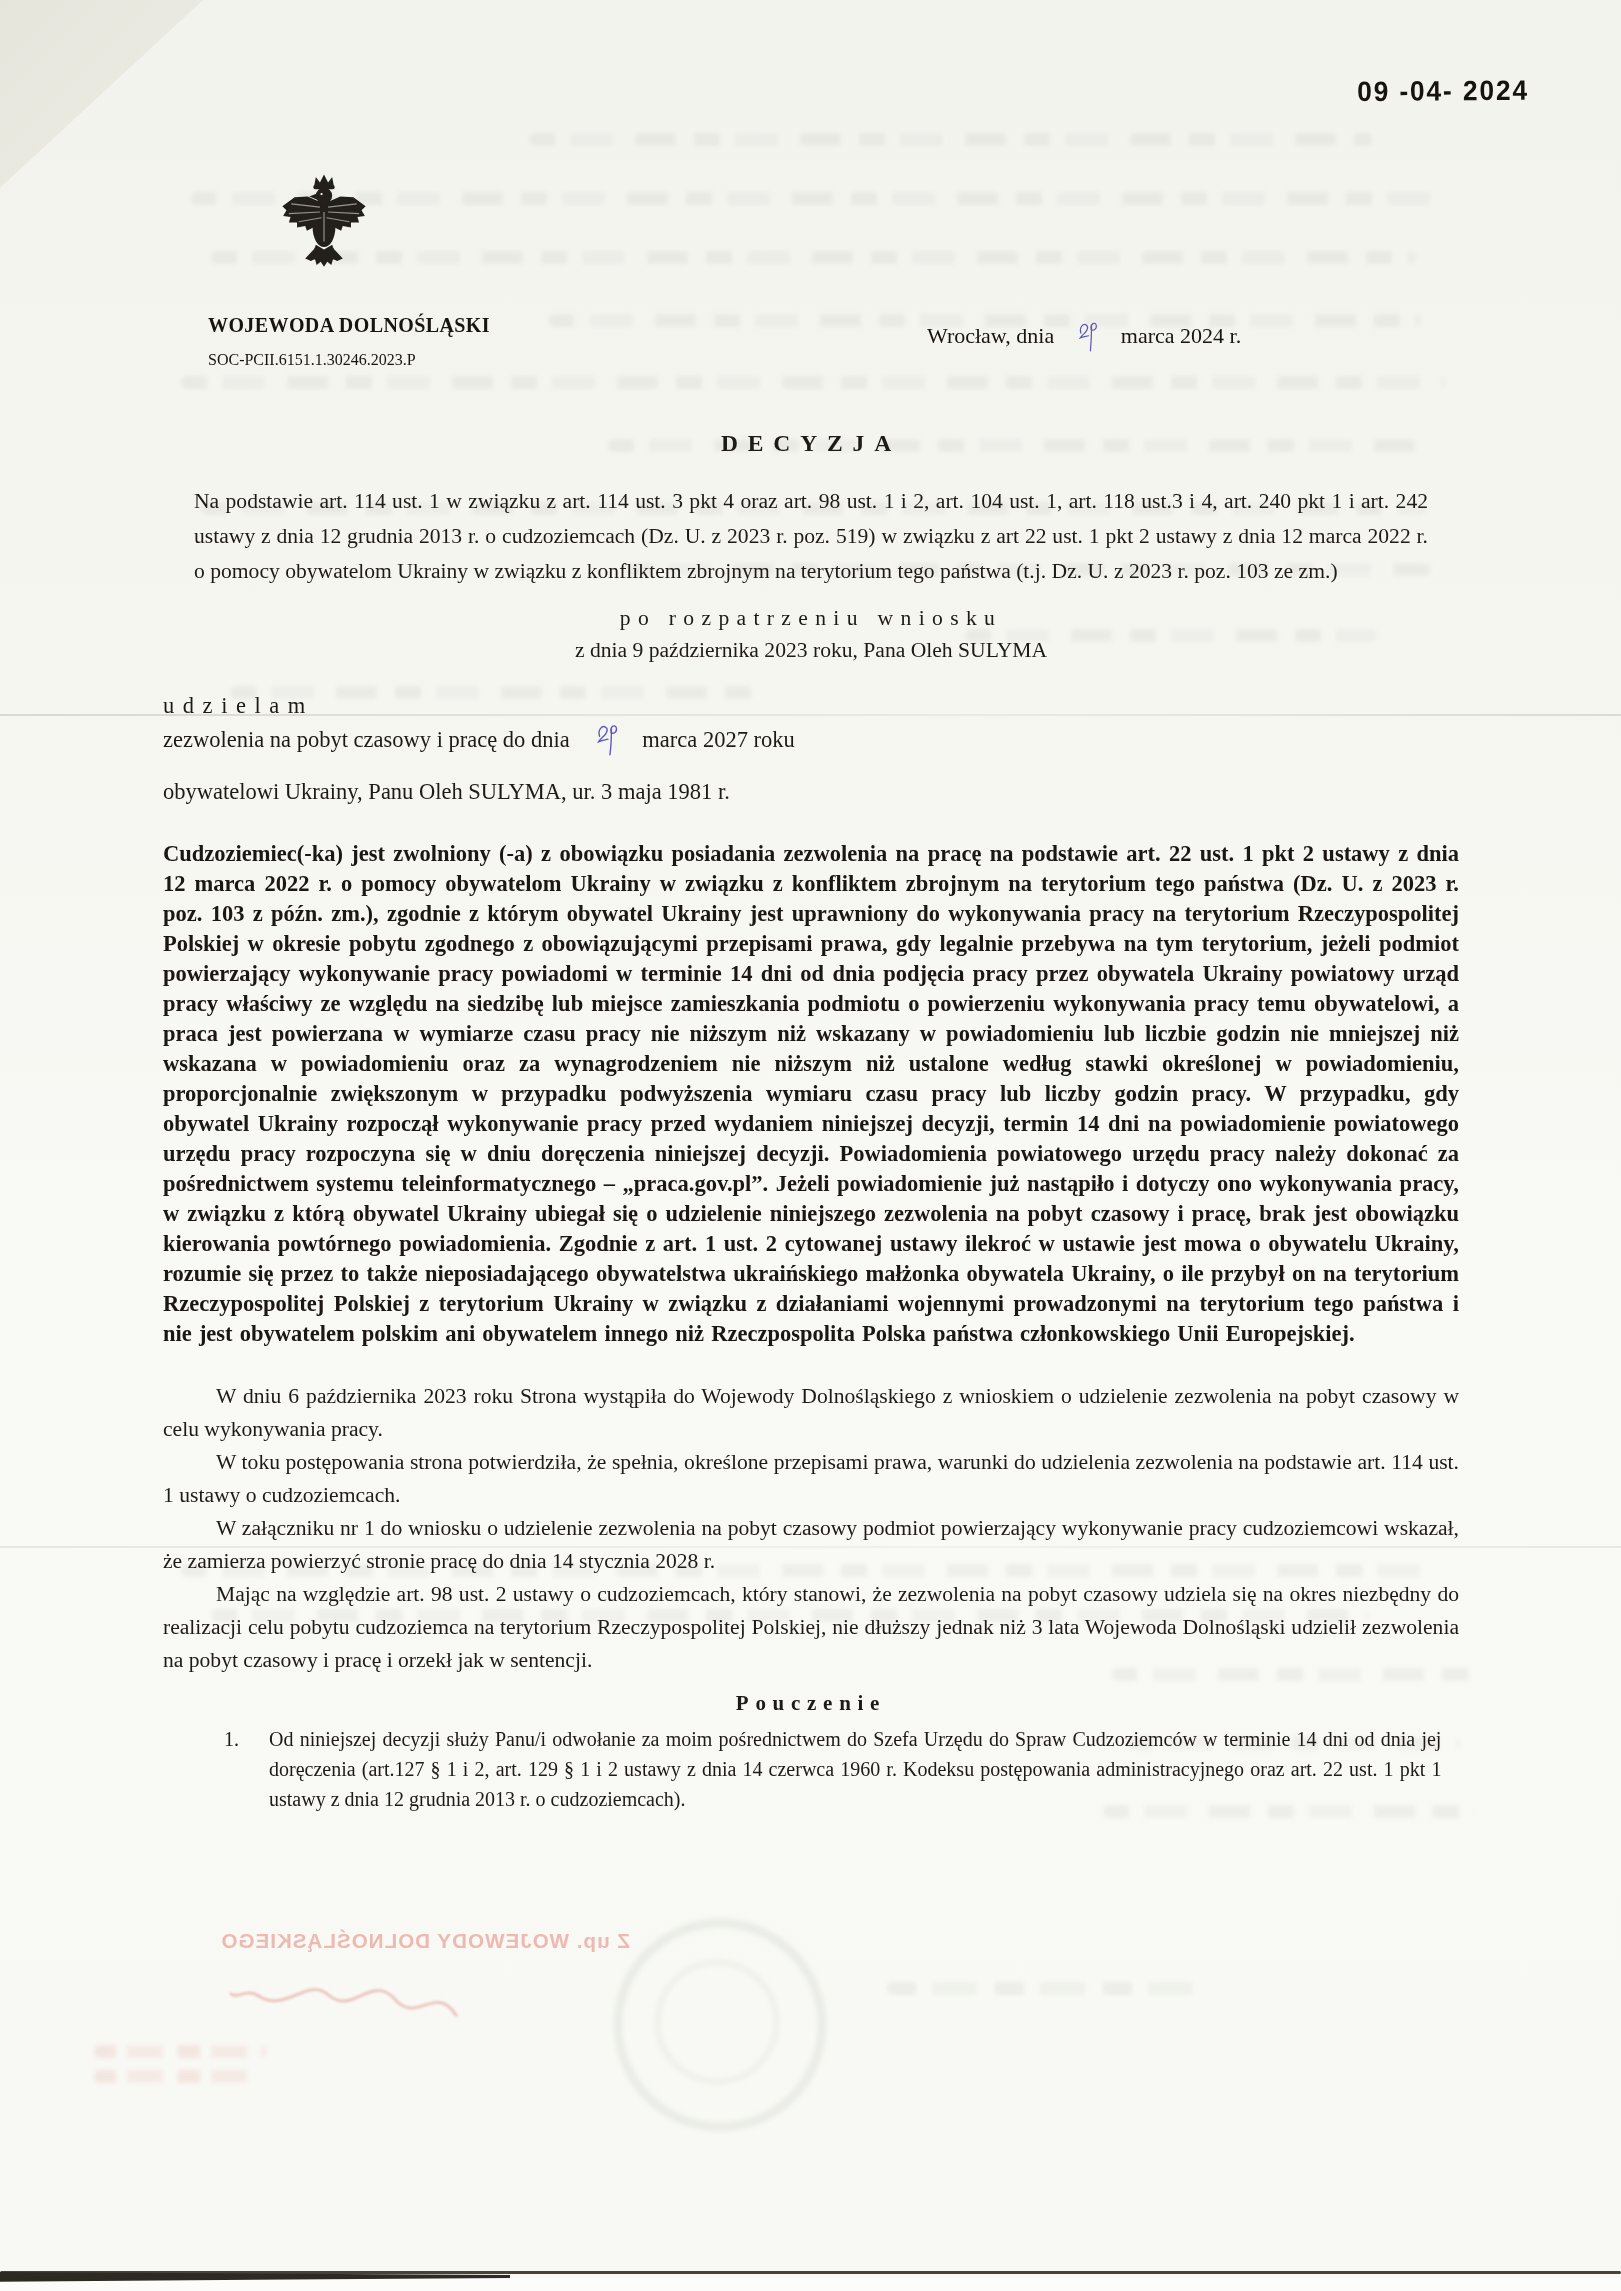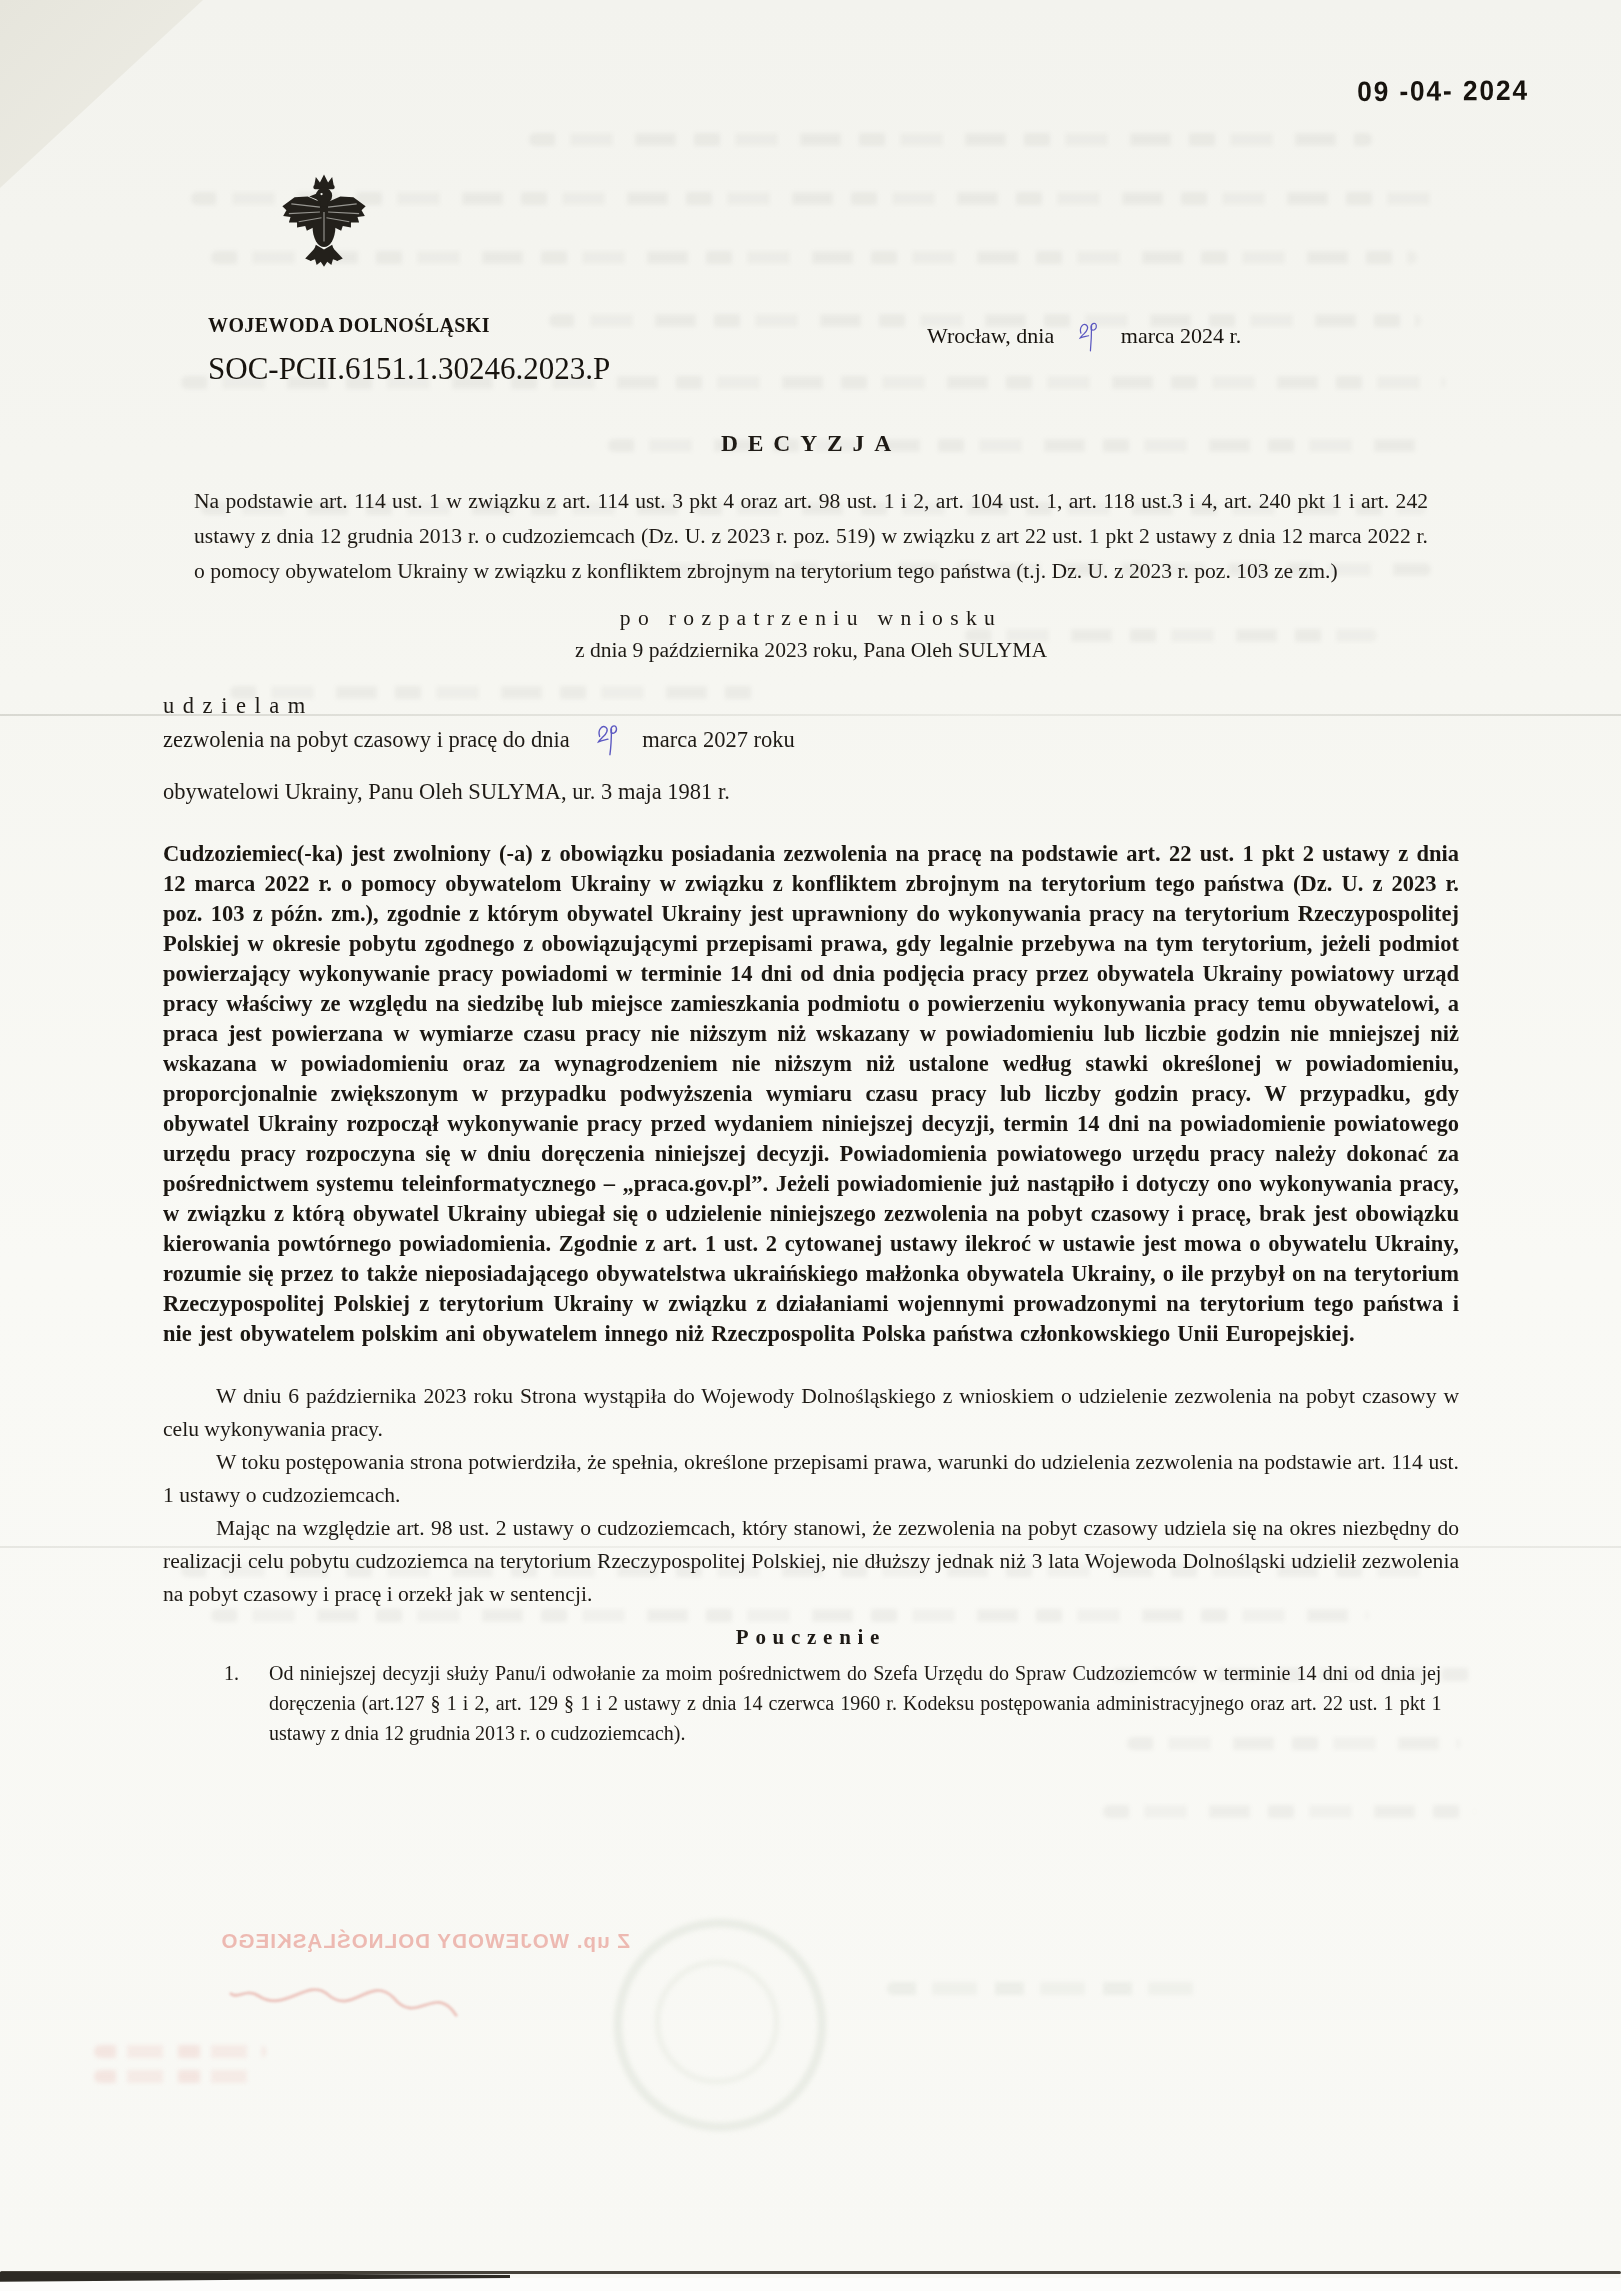--- a/index.html
+++ b/index.html
@@ -64,21 +64,21 @@
     font-family:"Liberation Sans",sans-serif;font-weight:700;font-size:28px;letter-spacing:2px;
     color:#17130e;transform:scaleX(.94) rotate(-.4deg);transform-origin:left top;white-space:nowrap;
   }
   .emblem{position:absolute;left:275px;top:163px;z-index:2;}
   .authority{
     position:absolute;left:208px;top:314px;z-index:2;
     font-weight:700;font-size:20px;letter-spacing:0.4px;white-space:nowrap;color:#18140f;
   }
   .case-number{
     position:absolute;left:208px;top:351px;z-index:2;
-    font-size:31px;white-space:nowrap;color:#18140f;
+    font-size:16px;white-space:nowrap;color:#18140f;
   }
   .dateline{
     position:absolute;left:927px;top:320px;z-index:2;font-size:22px;white-space:nowrap;color:#18140f;
   }
   .hand-mark{display:inline-block;vertical-align:-9.8px;overflow:visible;margin:0 7.8px;}
   .hand-mark svg{overflow:visible;display:block;}
   
   .doc-body{
     position:absolute;left:163px;top:0;width:1296px;z-index:2;
     font-size:21.6px;line-height:33px;color:#1e1a15;
@@ -206,20 +206,21 @@
         </svg></span><span>marca 2027 roku</span>
       </div>
       <div class="grant-beneficiary">obywatelowi Ukrainy, Panu Oleh SULYMA, ur. 3 maja 1981 r.</div>
     </div>
 
     <p class="p-exemption">Cudzoziemiec(-ka) jest zwolniony (-a) z obowiązku posiadania zezwolenia na pracę na podstawie art. 22 ust. 1 pkt 2 ustawy z dnia 12 marca 2022 r. o pomocy obywatelom Ukrainy w związku z konfliktem zbrojnym na terytorium tego państwa (Dz. U. z 2023 r. poz. 103 z późn. zm.), zgodnie z którym obywatel Ukrainy jest uprawniony do wykonywania pracy na terytorium Rzeczypospolitej Polskiej w okresie pobytu zgodnego z obowiązującymi przepisami prawa, gdy legalnie przebywa na tym terytorium, jeżeli podmiot powierzający wykonywanie pracy powiadomi w terminie 14 dni od dnia podjęcia pracy przez obywatela Ukrainy powiatowy urząd pracy właściwy ze względu na siedzibę lub miejsce zamieszkania podmiotu o powierzeniu wykonywania pracy temu obywatelowi, a praca jest powierzana w wymiarze czasu pracy nie niższym niż wskazany w powiadomieniu lub liczbie godzin nie mniejszej niż wskazana w powiadomieniu oraz za wynagrodzeniem nie niższym niż ustalone według stawki określonej w powiadomieniu, proporcjonalnie zwiększonym w przypadku podwyższenia wymiaru czasu pracy lub liczby godzin pracy. W przypadku, gdy obywatel Ukrainy rozpoczął wykonywanie pracy przed wydaniem niniejszej decyzji, termin 14 dni na powiadomienie powiatowego urzędu pracy rozpoczyna się w dniu doręczenia niniejszej decyzji. Powiadomienia powiatowego urzędu pracy należy dokonać za pośrednictwem systemu teleinformatycznego – „praca.gov.pl”. Jeżeli powiadomienie już nastąpiło i dotyczy ono wykonywania pracy, w związku z którą obywatel Ukrainy ubiegał się o udzielenie niniejszego zezwolenia na pobyt czasowy i pracę, brak jest obowiązku kierowania powtórnego powiadomienia. Zgodnie z art. 1 ust. 2 cytowanej ustawy ilekroć w ustawie jest mowa o obywatelu Ukrainy, rozumie się przez to także nieposiadającego obywatelstwa ukraińskiego małżonka obywatela Ukrainy, o ile przybył on na terytorium Rzeczypospolitej Polskiej z terytorium Ukrainy w związku z działaniami wojennymi prowadzonymi na terytorium tego państwa i nie jest obywatelem polskim ani obywatelem innego niż Rzeczpospolita Polska państwa członkowskiego Unii Europejskiej.</p>
 
 
     <p class="p-just first">W dniu 6 października 2023 roku Strona wystąpiła do Wojewody Dolnośląskiego z wnioskiem o udzielenie zezwolenia na pobyt czasowy w celu wykonywania pracy.</p>
     <p class="p-just">W toku postępowania strona potwierdziła, że spełnia, określone przepisami prawa, warunki do udzielenia zezwolenia na podstawie art. 114 ust. 1 ustawy o cudzoziemcach.</p>
+    <p class="p-just">W załączniku nr 1 do wniosku o udzielenie zezwolenia na pobyt czasowy podmiot powierzający wykonywanie pracy cudzoziemcowi wskazał, że zamierza powierzyć stronie pracę do dnia 14 stycznia 2028 r.</p>
     <p class="p-just">Mając na względzie art. 98 ust. 2 ustawy o cudzoziemcach, który stanowi, że zezwolenia na pobyt czasowy udziela się na okres niezbędny do realizacji celu pobytu cudzoziemca na terytorium Rzeczypospolitej Polskiej, nie dłuższy jednak niż 3 lata Wojewoda Dolnośląski udzielił zezwolenia na pobyt czasowy i pracę i orzekł jak w sentencji.</p>
 
     <div class="h-pouczenie">Pouczenie</div>
 
     <div class="pouczenie-item">
       <div class="item-number">1.</div>
       <div class="item-text">Od niniejszej decyzji służy Panu/i odwołanie za moim pośrednictwem do Szefa Urzędu do Spraw Cudzoziemców w terminie 14 dni od dnia jej doręczenia (art.127 § 1 i 2, art. 129 § 1 i 2 ustawy z dnia 14 czerwca 1960 r. Kodeksu postępowania administracyjnego oraz art. 22 ust. 1 pkt 1 ustawy z dnia 12 grudnia 2013 r. o cudzoziemcach).</div>
     </div>
 
   </div>

